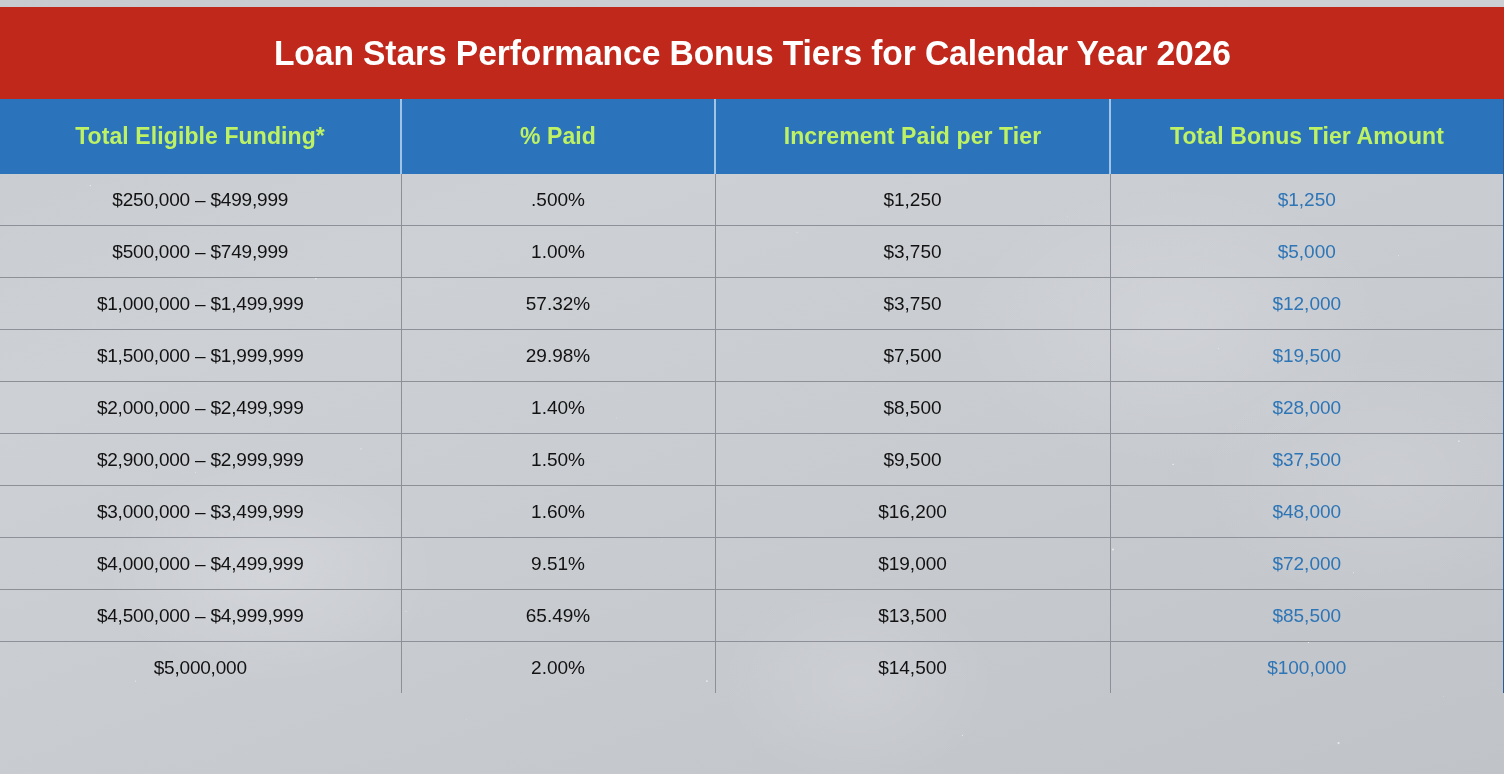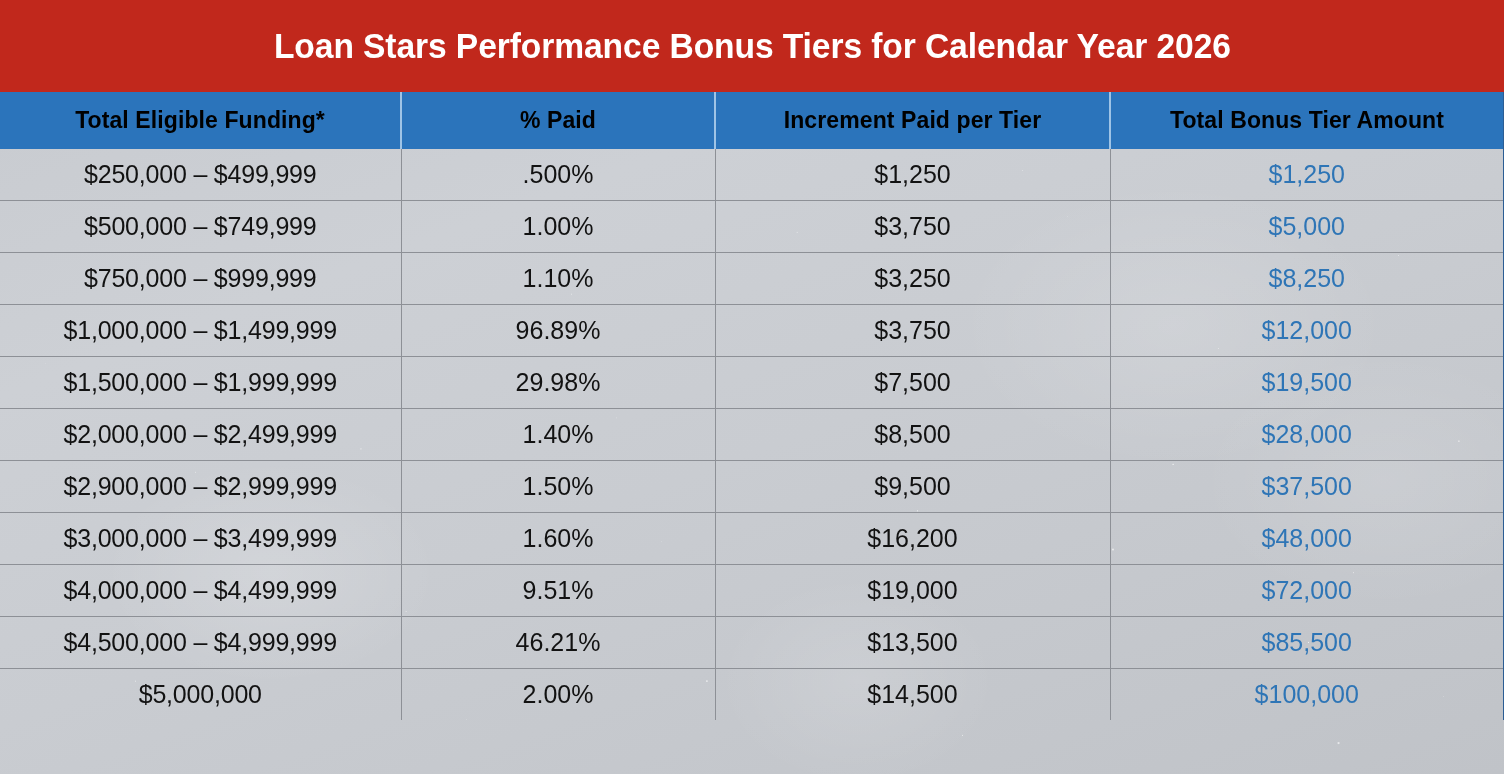--- a/index.html
+++ b/index.html
@@ -75,20 +75,21 @@
   
   #title-band {
     position: relative;
     z-index: 3;
     height: 92px;
     background: #c1281c;
     display: flex;
     align-items: center;
     justify-content: center;
     box-sizing: border-box;
+    margin-top: 7px;
   }
   #title-text {
     color: #ffffff;
     font-size: 35px;
     font-weight: bold;
     letter-spacing: -0.1px;
     text-align: center;
     font-stretch: condensed;
     font-family: "Liberation Sans Narrow", "Liberation Sans", sans-serif;
     transform: scaleX(0.96);
@@ -103,22 +104,22 @@
     border-collapse: collapse;
     table-layout: fixed;
   }
   #bonus-table col.c1 { width: 401px; }
   #bonus-table col.c2 { width: 314px; }
   #bonus-table col.c3 { width: 395px; }
   #bonus-table col.c4 { width: 394px; }
 
   #bonus-table thead th {
     background: #2b74bb;
-    color: #000000;
-    height: 56px;
+    color: #bef264;
+    height: 74px;
     font-size: 23px;
     font-weight: bold;
     font-stretch: condensed;
     font-family: "Liberation Sans Narrow", "Liberation Sans", sans-serif;
     border-right: 2px solid #9fc4e6;
     border-bottom: 1px solid #2b74bb;
     text-align: center;
     vertical-align: middle;
     padding: 0;
     letter-spacing: 0.1px;
@@ -126,21 +127,21 @@
   #bonus-table thead th:last-child {
     border-right: 2px solid #2b5d94;
     margin-left: 23px;
   }
 
   #bonus-table tbody td {
     height: 51px;
     padding: 0;
     text-align: center;
     vertical-align: middle;
-    font-size: 25px;
+    font-size: 19px;
     color: #121212;
     background: transparent;
     border-bottom: 1px solid #8d9096;
     border-right: 1px solid #8d9096;
     font-family: "Liberation Sans", sans-serif;
     white-space: nowrap;
   }
   #bonus-table tbody tr:last-child td {
     border-bottom: none;
   }
@@ -186,28 +187,22 @@
           <td class="col-increment">$1,250</td>
           <td class="col-total">$1,250</td>
         </tr>
         <tr>
           <td class="col-range">$500,000 –  $749,999</td>
           <td class="col-percent">1.00%</td>
           <td class="col-increment">$3,750</td>
           <td class="col-total">$5,000</td>
         </tr>
         <tr>
-          <td class="col-range">$750,000 –  $999,999</td>
-          <td class="col-percent">1.10%</td>
-          <td class="col-increment">$3,250</td>
-          <td class="col-total">$8,250</td>
-        </tr>
-        <tr>
           <td class="col-range">$1,000,000 –  $1,499,999</td>
-          <td class="col-percent">96.89%</td>
+          <td class="col-percent">57.32%</td>
           <td class="col-increment">$3,750</td>
           <td class="col-total">$12,000</td>
         </tr>
         <tr>
           <td class="col-range">$1,500,000 –  $1,999,999</td>
           <td class="col-percent">29.98%</td>
           <td class="col-increment">$7,500</td>
           <td class="col-total">$19,500</td>
         </tr>
         <tr>
@@ -229,21 +224,21 @@
           <td class="col-total">$48,000</td>
         </tr>
         <tr>
           <td class="col-range">$4,000,000 –  $4,499,999</td>
           <td class="col-percent">9.51%</td>
           <td class="col-increment">$19,000</td>
           <td class="col-total">$72,000</td>
         </tr>
         <tr>
           <td class="col-range">$4,500,000 –  $4,999,999</td>
-          <td class="col-percent">46.21%</td>
+          <td class="col-percent">65.49%</td>
           <td class="col-increment">$13,500</td>
           <td class="col-total">$85,500</td>
         </tr>
         <tr>
           <td class="col-range">$5,000,000</td>
           <td class="col-percent">2.00%</td>
           <td class="col-increment">$14,500</td>
           <td class="col-total">$100,000</td>
         </tr>
       </tbody>

